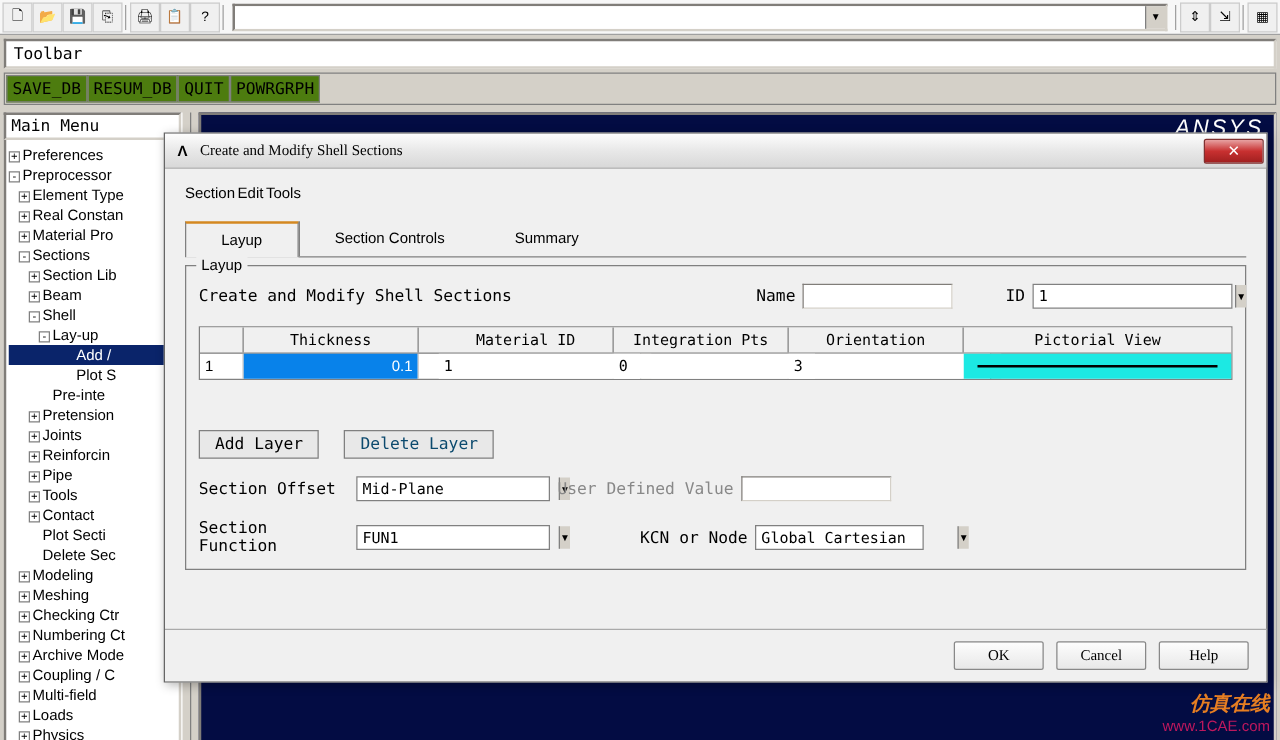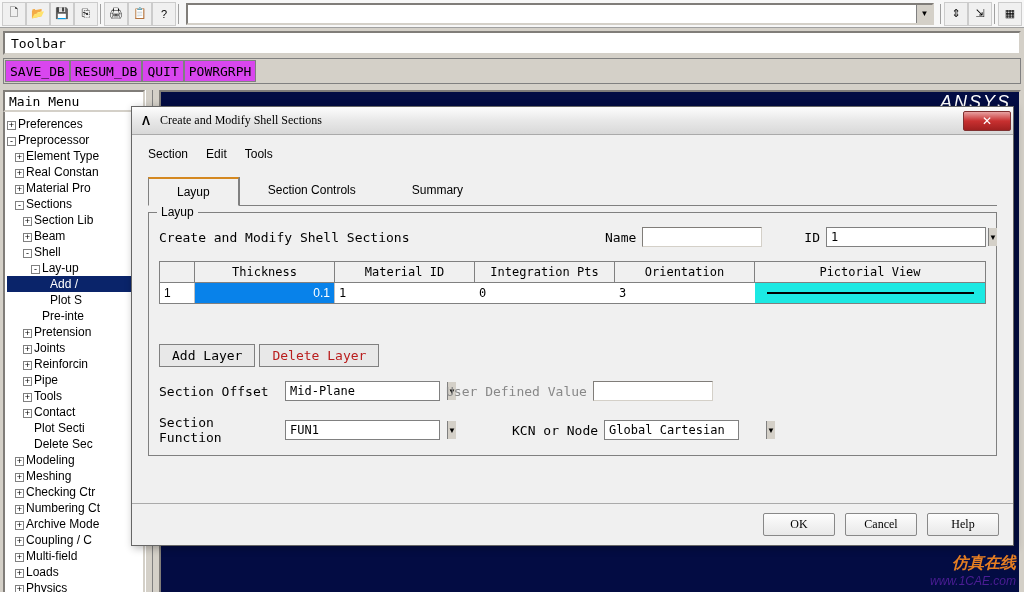--- a/index.html
+++ b/index.html
@@ -11,54 +11,54 @@
     .tool-sep { width: 2px; height: 20px; border-left: 1px solid #a0a0a0; margin: 0 2px; }
     .tool-combo { flex: 1; height: 22px; border: 2px inset #d4d0c8; background: #fff; margin: 0 4px; display: flex; }
     .tool-combo input { flex: 1; border: none; outline: none; padding: 0 4px; }
     .tool-combo-btn { width: 16px; background: #d4d0c8; border-left: 1px solid #808080; display: flex; align-items: center; justify-content: center; font-size: 8px; }
     
     
     .toolbar-label { height: 24px; border: 2px inset #d4d0c8; background: #fff; margin: 3px; padding: 2px 6px; display: flex; align-items: center; font-family: monospace; font-size: 13px; }
     
     
     .cmd-row { height: 26px; border: 1px solid #808080; margin: 0 3px 3px 3px; display: flex; align-items: center; padding: 1px; }
-    .cmd-btn { height: 22px; padding: 0 4px; border: 1px solid #808080; background: #d946ef; font-family: monospace; font-size: 13px; cursor: pointer; text-align: right; }
+    .cmd-btn { height: 22px; padding: 0 4px; border: 1px solid #808080; background: #4d7c0f; font-family: monospace; font-size: 13px; cursor: pointer; text-align: right; }
     
     
     .main-area { display: flex; height: calc(100% - 85px); }
     
     
     .tree-panel { width: 142px; border: 2px inset #d4d0c8; background: #fff; margin: 3px 0 0 3px; display: flex; flex-direction: column; }
     .tree-title { height: 22px; border-bottom: 1px solid #808080; background: #fff; display: flex; align-items: center; padding: 0 4px; font-family: monospace; font-size: 13px; border: 2px inset #d4d0c8; margin: -2px -2px 2px -2px; }
     .tree { flex: 1; overflow: hidden; padding: 2px; font-family: monospace; font-size: 13px; line-height: 16px; }
     .tree-item { white-space: nowrap; cursor: pointer; }
     .tree-item.selected { background: #0a246a; color: #fff; }
     .expander { display: inline-block; width: 9px; height: 9px; border: 1px solid #808080; text-align: center; line-height: 7px; font-size: 9px; margin-right: 2px; background: #fff; color: #000; }
     .ind0 { padding-left: 0; }
     .ind1 { padding-left: 8px; }
     .ind2 { padding-left: 16px; }
     .ind3 { padding-left: 24px; }
-    .ind4 { padding-left: 32px; }
+    .ind4 { padding-left: 43px; }
     
     
     .canvas-area { flex: 1; background: #030c43; border: 2px inset #d4d0c8; margin: 3px 3px 0 6px; position: relative; }
     .canvas-brand { position: absolute; top: 0; right: 8px; color: #fff; font-size: 18px; font-style: italic; font-family: Arial; letter-spacing: 2px; }
     
     
     .resizer { width: 8px; background: #d4d0c8; border-left: 1px solid #fff; border-right: 1px solid #808080; margin-top: 3px; }
     
     
     .dialog { position: absolute; left: 131px; top: 106px; width: 883px; height: 440px; background: #f0f0f0; border: 1px solid #666; box-shadow: 2px 2px 8px rgba(0,0,0,0.3); }
     .dlg-titlebar { height: 28px; background: linear-gradient(180deg, #fdfdfd 0%, #e8e8e8 50%, #d8d8d8 100%); border-bottom: 1px solid #aaa; display: flex; align-items: center; padding: 0 2px 0 6px; }
     .dlg-icon { width: 16px; height: 16px; margin-right: 6px; display: flex; align-items: center; justify-content: center; font-weight: bold; font-family: Arial; }
     .dlg-title { flex: 1; font-family: "Segoe UI", Tahoma; font-size: 12px; }
     .dlg-close { width: 48px; height: 20px; background: linear-gradient(180deg, #e7a1a1 0%, #c83030 50%, #a02020 100%); border: 1px solid #803030; color: #fff; display: flex; align-items: center; justify-content: center; cursor: pointer; border-radius: 2px; font-family: Arial; }
     
     .dlg-body { padding: 12px 16px; font-family: monospace; font-size: 13px; }
-    .dlg-menu { display: flex; gap: 18px; margin-bottom: 16px; }
+    .dlg-menu { display: flex; gap: 2px; margin-bottom: 16px; }
     .dlg-menu span { cursor: pointer; }
     
     .dlg-tabs { display: flex; border-bottom: 1px solid #808080; margin-bottom: 6px; }
     .dlg-tab { padding: 6px 28px 6px 28px; cursor: pointer; }
     .dlg-tab.active { border-top: 2px solid #d48820; border-left: 1px solid #808080; border-right: 1px solid #808080; border-bottom: 1px solid #f0f0f0; margin-bottom: -1px; background: #f0f0f0; }
     .dlg-tab.inactive { border-left: 1px solid #808080; }
     
     .groupbox { border: 1px solid #808080; margin-top: 6px; padding: 14px 10px 10px 10px; position: relative; }
     .groupbox-label { position: absolute; top: -8px; left: 8px; background: #f0f0f0; padding: 0 4px; }
     
@@ -70,40 +70,40 @@
     .form-combo-btn { width: 16px; height: 100%; background: #d4d0c8; border-left: 1px solid #808080; display: flex; align-items: center; justify-content: center; font-size: 8px; cursor: pointer; }
     
     
     .table-wrap { border: 1px solid #808080; background: #fff; margin: 8px 0; }
     .table-head { display: flex; border-bottom: 1px solid #808080; background: #f0f0f0; }
     .table-head .th { padding: 3px 0; text-align: center; border-right: 1px solid #808080; font-family: monospace; }
     .table-row { display: flex; }
     .table-row .td { border-right: 1px solid #c0c0c0; height: 20px; display: flex; align-items: center; }
     .col-idx { width: 35px; }
     .col-thk { width: 140px; }
-    .col-mat { width: 140px; }
+    .col-mat { width: 140px; margin-left: 16px; }
     .col-ori { width: 140px; }
     .col-int { width: 140px; }
     .col-pic { flex: 1; }
     .cell-thk { background: #0882ea; color: #fff; text-align: right; justify-content: flex-end; padding-right: 4px; width: 100%; height: 100%; display: flex; align-items: center; }
     .cell-combo { width: 100%; display: flex; height: 100%; }
     .cell-combo input { flex: 1; border: none; outline: none; padding: 0 4px; font-family: monospace; }
     .cell-pic { background: #1ce9e3; width: 100%; height: 100%; display: flex; align-items: center; justify-content: center; }
     .cell-pic-line { width: 90%; height: 2px; background: #000; }
     
     .btn { height: 23px; padding: 0 12px; border: 1px solid #808080; background: #e8e8e8; font-family: monospace; font-size: 13px; cursor: pointer; }
-    .btn.disabled { color: #b91c1c; }
+    .btn.disabled { color: #0c4a6e; }
     
     .dlg-buttons { position: absolute; bottom: 0; left: 0; right: 0; height: 42px; border-top: 1px solid #aaa; display: flex; align-items: center; justify-content: flex-end; gap: 10px; padding: 0 14px; background: #f0f0f0; }
     .dlg-btn { width: 72px; height: 23px; background: linear-gradient(180deg, #fdfdfd 0%, #e8e8e8 100%); border: 1px solid #888; cursor: pointer; font-family: "Segoe UI", Tahoma; font-size: 12px; border-radius: 2px; }
     
     
     .watermark { position: absolute; bottom: 4px; right: 8px; text-align: right; font-family: Arial; }
     .watermark .cn { color: #e67e22; font-size: 16px; font-weight: bold; font-style: italic; }
-    .watermark .url { color: #4c1d95; font-size: 12px; font-style: italic; }
+    .watermark .url { color: #be185d; font-size: 12px; }
   </style>
 </head>
 <body>
 
 <div class="top-toolbar">
   <div class="tool-btn">🗋</div>
   <div class="tool-btn">📂</div>
   <div class="tool-btn">💾</div>
   <div class="tool-btn">⎘</div>
   <div class="tool-sep"></div>
@@ -238,21 +238,21 @@
               </div>
           </div>
           <div class="td col-pic" style="border-right:none">
               <div class="cell-pic">
                 <div class="cell-pic-line"></div>
               </div>
             </div>
         </div>
       </div>
 
-      <div class="form-row" style="gap:4px">
+      <div class="form-row" style="gap:20px">
         <button class="btn">Add Layer</button>
         <button class="btn disabled">Delete Layer</button>
       </div>
 
       <div class="form-row">
         <span class="form-label" style="width:120px">Section Offset</span>
         <div class="form-combo" style="width:155px">
           <input value="Mid-Plane" style="">
           <div class="form-combo-btn">▼</div>
         </div>

